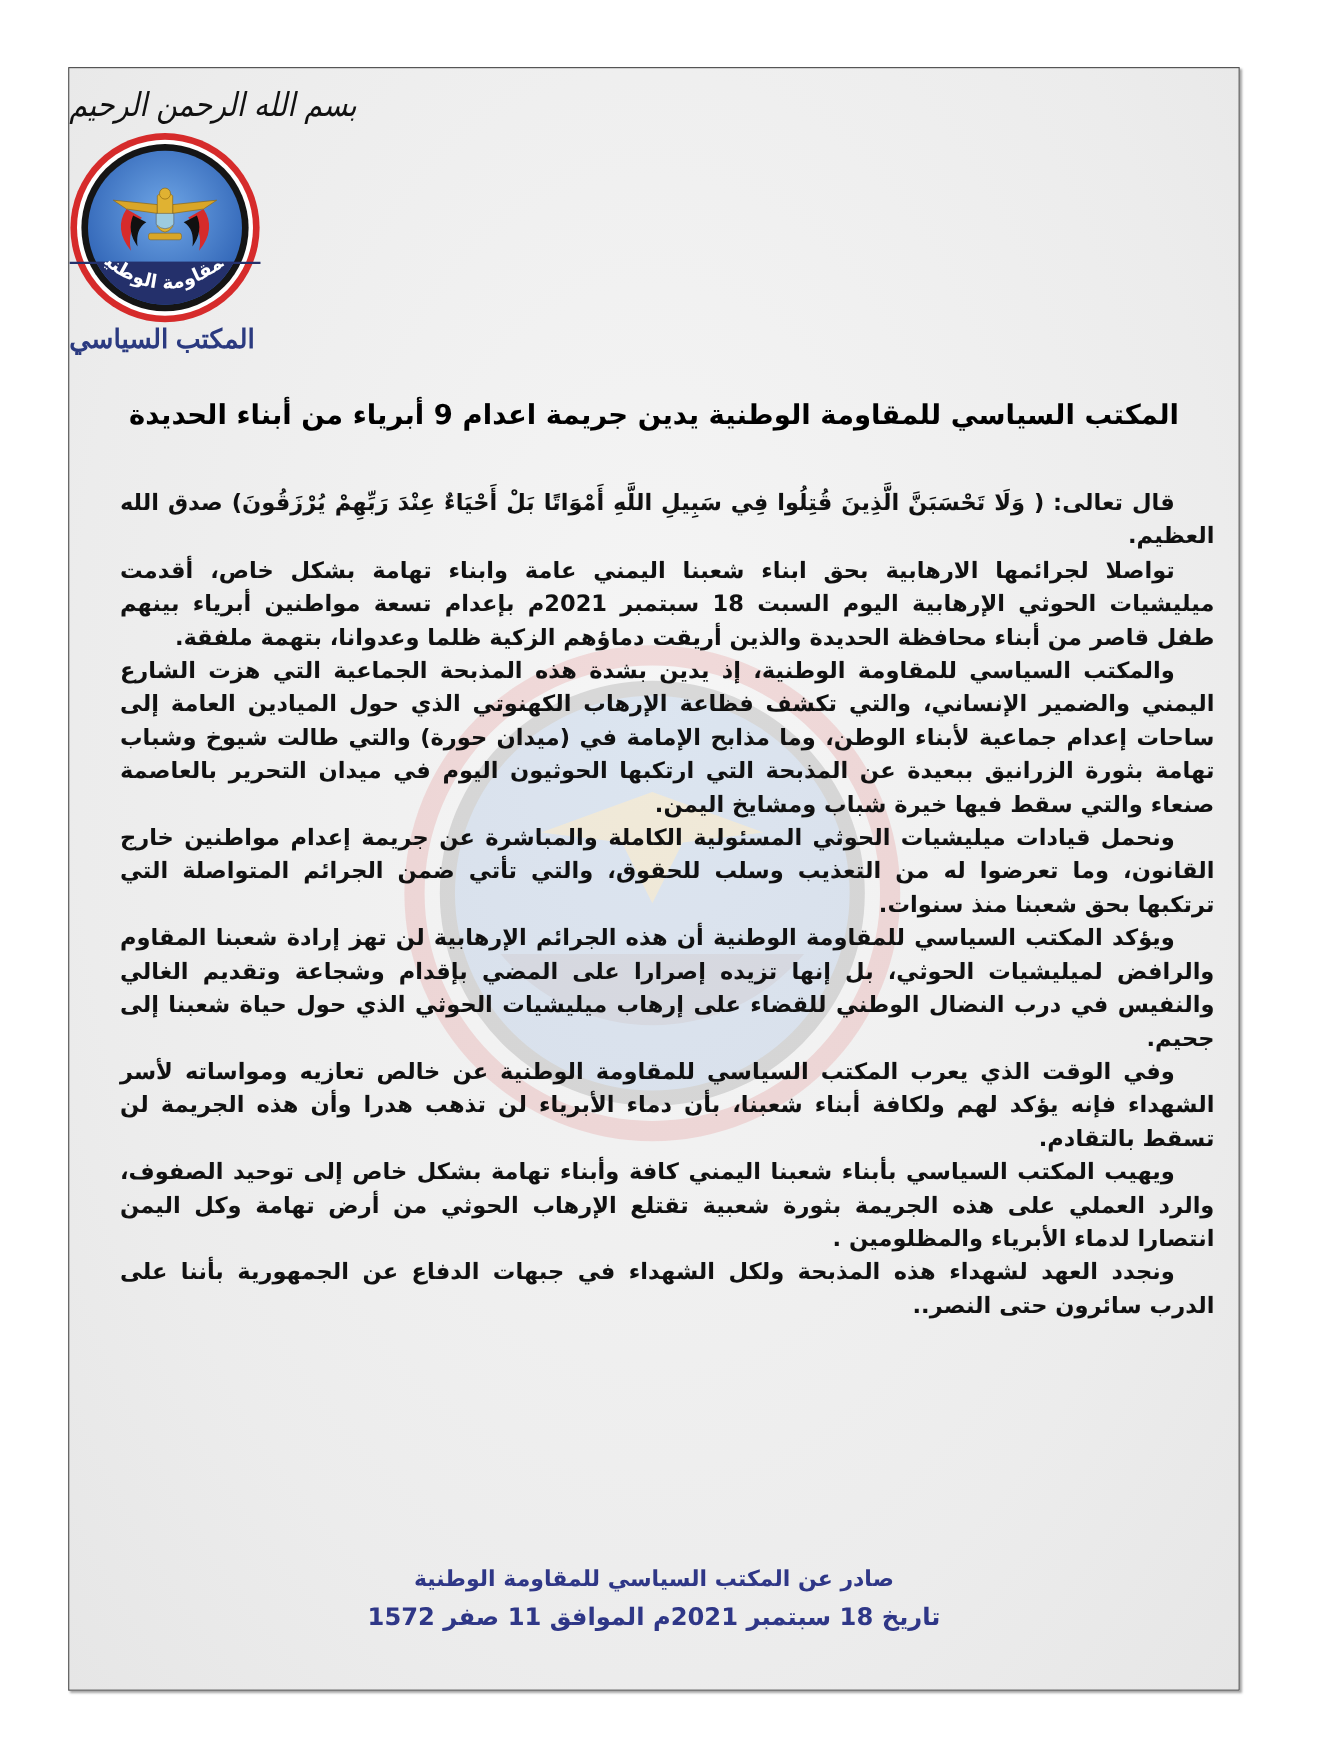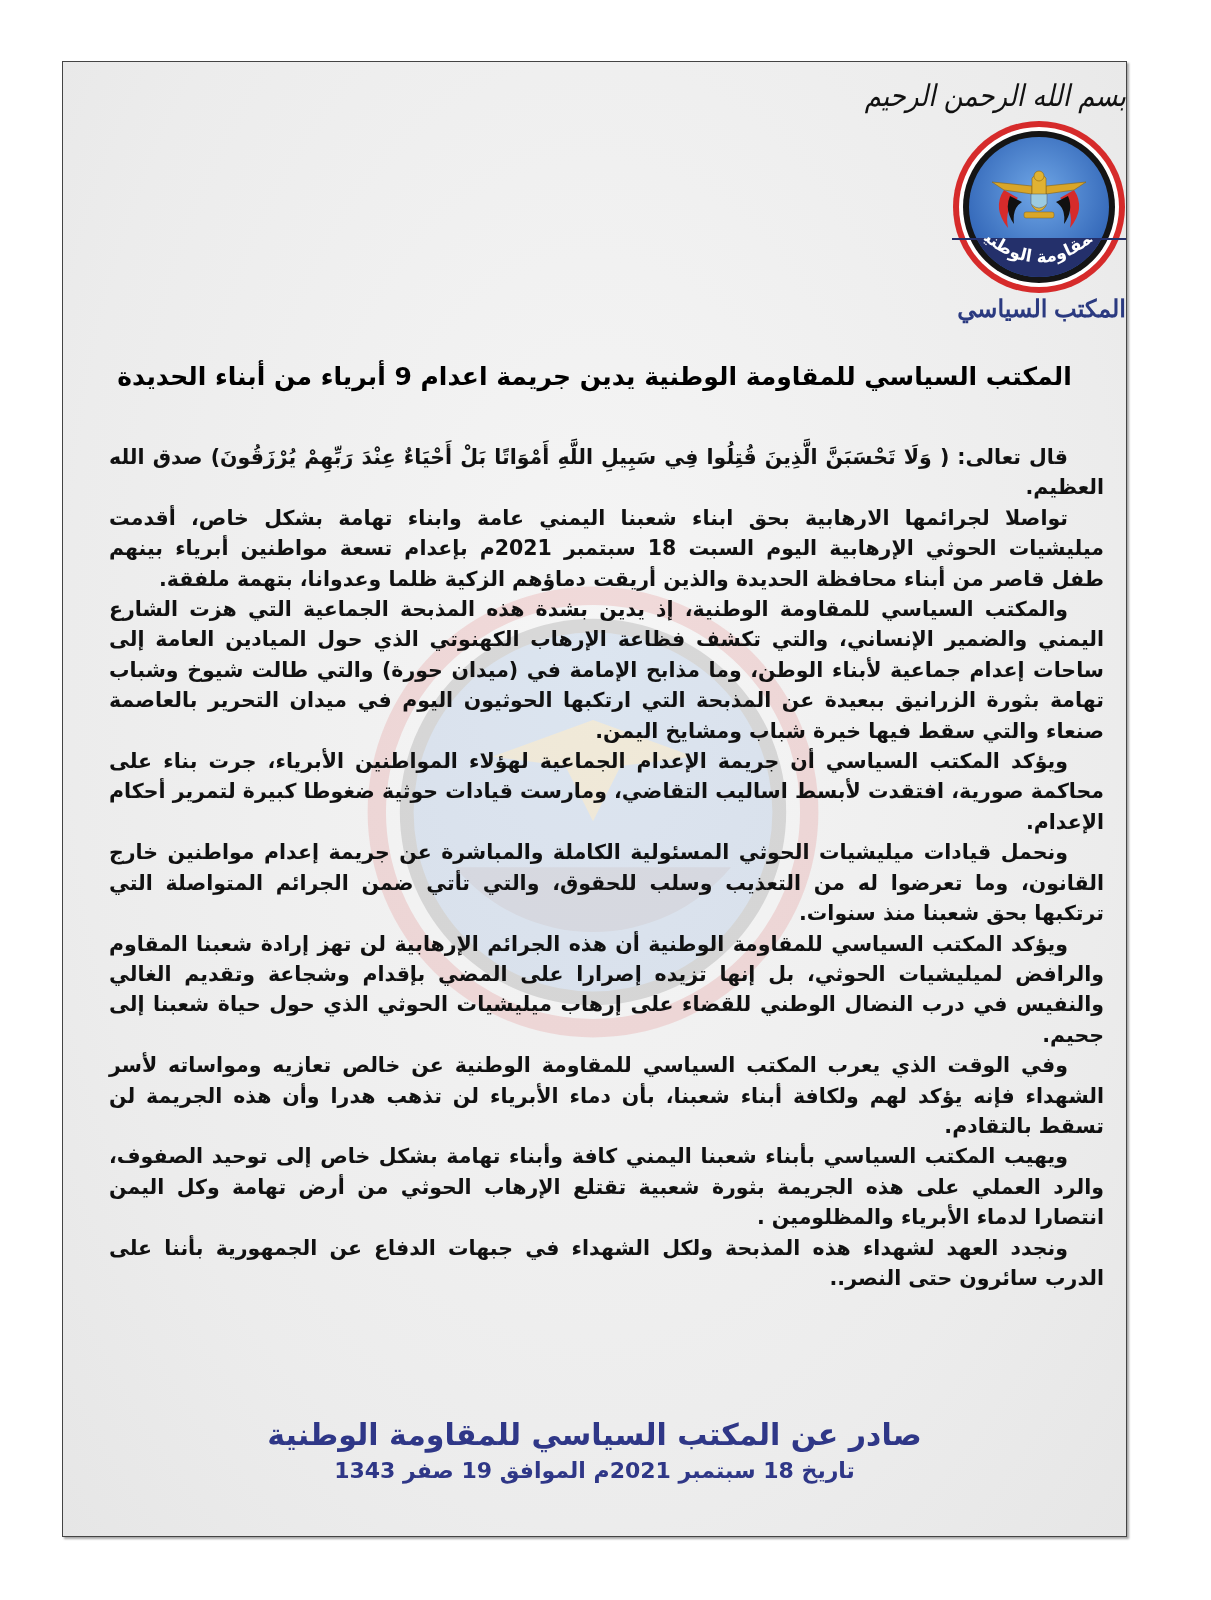--- a/index.html
+++ b/index.html
@@ -23,21 +23,21 @@
     position: absolute;
     left: 300px; top: 520px;
     width: 460px; height: 460px;
     border-radius: 50%;
     opacity: 0.13;
     pointer-events: none;
   }
   .header {
     position: absolute;
     left: 0; right: 0; top: 14px;
-    display: flex; flex-direction: column; align-items: flex-start;
+    display: flex; flex-direction: column; align-items: flex-end;
   }
   .basmala {
     font-family: "DejaVu Serif", serif;
     font-size: 26px;
     color: #111;
     font-style: italic;
     letter-spacing: -1px;
     height: 40px;
     line-height: 40px;
     transform: scaleY(1.15);
@@ -79,21 +79,21 @@
   }
   .body-text p { margin: 0; text-indent: 36px; }
   .signature {
     position: absolute;
     top: 1355px; left: 0; right: 0;
     text-align: center;
     font-family: "DejaVu Sans", sans-serif;
     font-weight: bold;
     color: #2f3787;
   }
-  .signature .sig-line { font-size: 30px; line-height: 36px; }
+  .signature .sig-line { font-size: 20px; line-height: 36px; }
   .signature .date-line { font-size: 22px; line-height: 36px; }
 </style>
 </head>
 <body>
 
 <div class="page-frame">
 
   <svg class="watermark" viewBox="0 0 100 100">
     <circle cx="50" cy="50" r="49" fill="#d62b2b"></circle>
     <circle cx="50" cy="50" r="45" fill="#fff"></circle>
@@ -150,25 +150,24 @@
 
     <div class="office-name">المكتب السياسي</div>
   </div>
 
   <div class="doc-title">المكتب السياسي للمقاومة الوطنية يدين جريمة اعدام 9 أبرياء من أبناء الحديدة</div>
 
   <div class="body-text">
     <p>قال تعالى: ( وَلَا تَحْسَبَنَّ الَّذِينَ قُتِلُوا فِي سَبِيلِ اللَّهِ أَمْوَاتًا بَلْ أَحْيَاءٌ عِنْدَ رَبِّهِمْ يُرْزَقُونَ) صدق الله العظيم.</p>
     <p>تواصلا لجرائمها الارهابية بحق ابناء شعبنا اليمني عامة وابناء تهامة بشكل خاص، أقدمت ميليشيات الحوثي الإرهابية اليوم السبت 18 سبتمبر 2021م بإعدام تسعة مواطنين أبرياء بينهم طفل قاصر من أبناء محافظة الحديدة والذين أريقت دماؤهم الزكية ظلما وعدوانا، بتهمة ملفقة.</p>
     <p>والمكتب السياسي للمقاومة الوطنية، إذ يدين بشدة هذه المذبحة الجماعية التي هزت الشارع اليمني والضمير الإنساني، والتي تكشف فظاعة الإرهاب الكهنوتي الذي حول الميادين العامة إلى ساحات إعدام جماعية لأبناء الوطن، وما مذابح الإمامة في (ميدان حورة) والتي طالت شيوخ وشباب تهامة بثورة الزرانيق ببعيدة عن المذبحة التي ارتكبها الحوثيون اليوم في ميدان التحرير بالعاصمة صنعاء والتي سقط فيها خيرة شباب ومشايخ اليمن.</p>
-    <p>ويؤكد المكتب السياسي أن جريمة الإعدام الجماعية لهؤلاء المواطنين الأبرياء، جرت بناء على محاكمة صورية، افتقدت لأبسط اساليب التقاضي، ومارست قيادات حوثية ضغوطا كبيرة لتمرير أحكام الإعدام.</p>
     <p>ونحمل قيادات ميليشيات الحوثي المسئولية الكاملة والمباشرة عن جريمة إعدام مواطنين خارج القانون، وما تعرضوا له من التعذيب وسلب للحقوق، والتي تأتي ضمن الجرائم المتواصلة التي ترتكبها بحق شعبنا منذ سنوات.</p>
     <p>ويؤكد المكتب السياسي للمقاومة الوطنية أن هذه الجرائم الإرهابية لن تهز إرادة شعبنا المقاوم والرافض لميليشيات الحوثي، بل إنها تزيده إصرارا على المضي بإقدام وشجاعة وتقديم الغالي والنفيس في درب النضال الوطني للقضاء على إرهاب ميليشيات الحوثي الذي حول حياة شعبنا إلى جحيم.</p>
     <p>وفي الوقت الذي يعرب المكتب السياسي للمقاومة الوطنية عن خالص تعازيه ومواساته لأسر الشهداء فإنه يؤكد لهم ولكافة أبناء شعبنا، بأن دماء الأبرياء لن تذهب هدرا وأن هذه الجريمة لن تسقط بالتقادم.</p>
     <p>ويهيب المكتب السياسي بأبناء شعبنا اليمني كافة وأبناء تهامة بشكل خاص إلى توحيد الصفوف، والرد العملي على هذه الجريمة بثورة شعبية تقتلع الإرهاب الحوثي من أرض تهامة وكل اليمن انتصارا لدماء الأبرياء والمظلومين .</p>
     <p>ونجدد العهد لشهداء هذه المذبحة ولكل الشهداء في جبهات الدفاع عن الجمهورية بأننا على الدرب سائرون حتى النصر..</p>
   </div>
 
   <div class="signature">
     <div class="sig-line">صادر عن المكتب السياسي للمقاومة الوطنية</div>
-    <div class="date-line">تاريخ 18 سبتمبر 2021م الموافق 19 صفر 1343</div>
+    <div class="date-line">تاريخ 18 سبتمبر 2021م الموافق 11 صفر 1572</div>
   </div>
 </div>
 
 </body></html>

